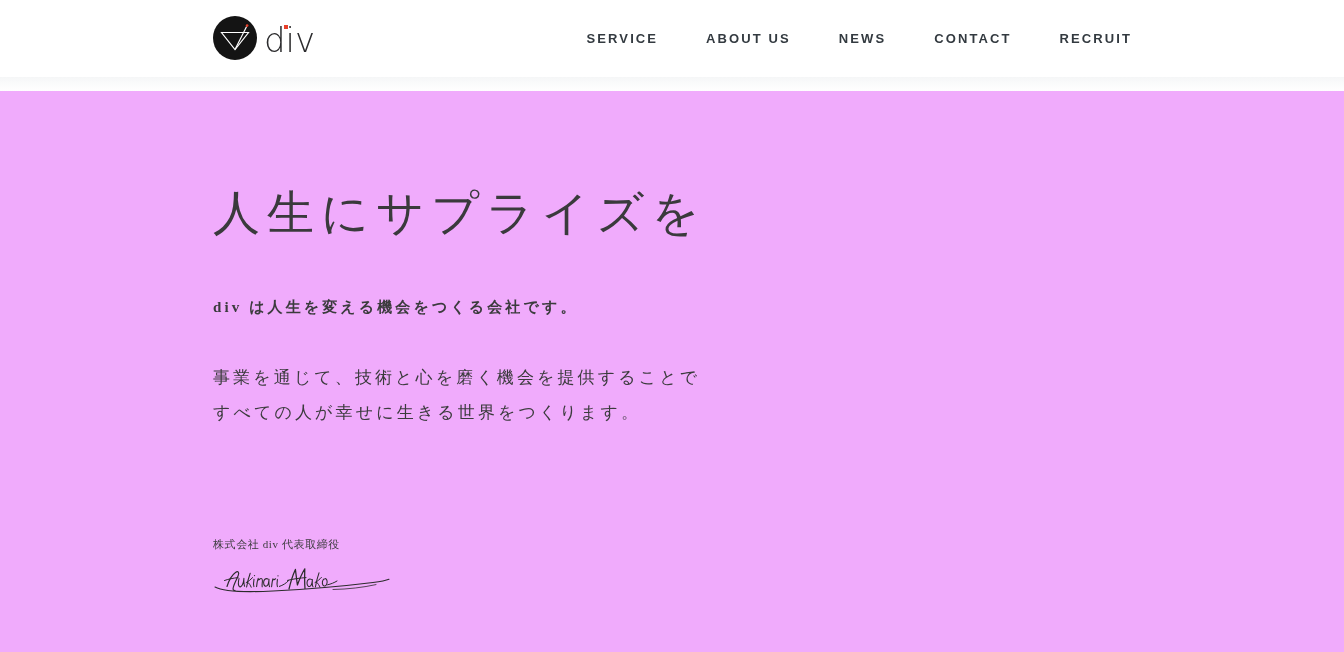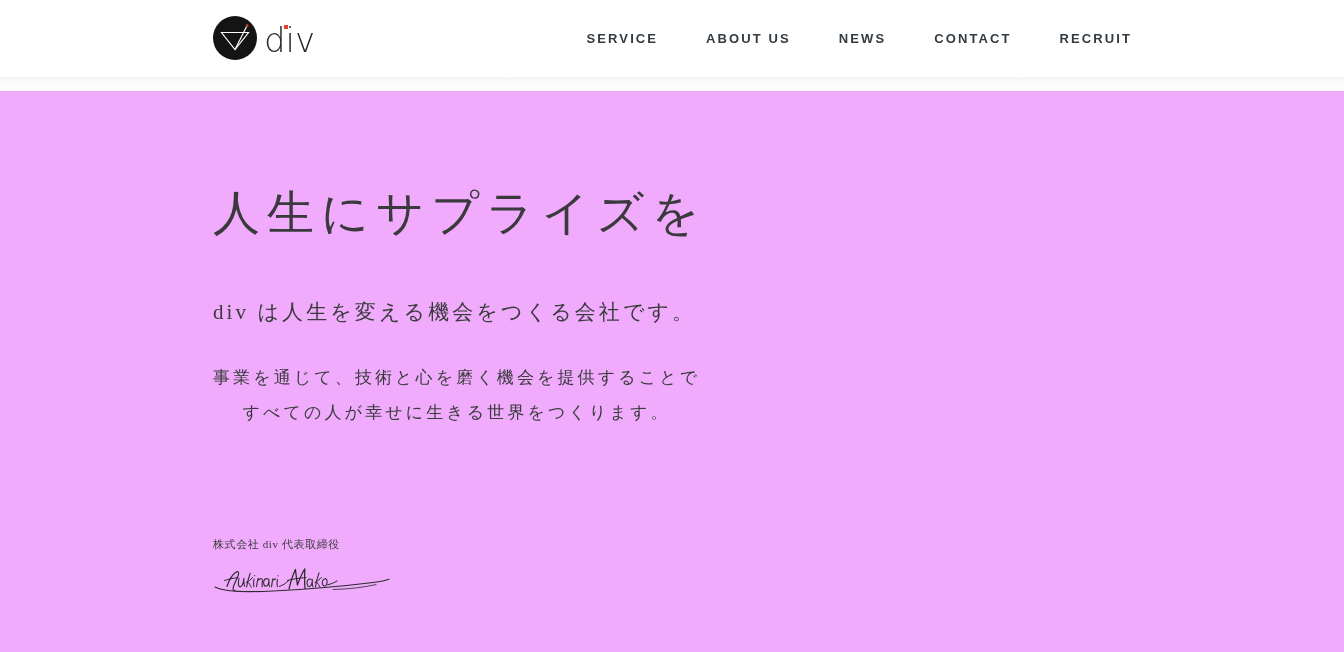--- a/index.html
+++ b/index.html
@@ -139,40 +139,40 @@
     letter-spacing: 7px;
     line-height: 1.35;
     white-space: nowrap;
   }
 
   .hero-lead {
     position: absolute;
     top: 216px;
     left: 0;
     font-family: "Liberation Serif", "DejaVu Serif", serif;
-    font-size: 21px;
-    font-weight: 400;
+    font-size: 15px;
+    font-weight: 700;
     color: #3b3b3d;
     letter-spacing: 3.1px;
     line-height: 1.9;
     white-space: nowrap;
   }
 
   .hero-body {
     position: absolute;
     top: 284px;
     left: 0;
     font-family: "Liberation Serif", "DejaVu Serif", serif;
     font-size: 17px;
     font-weight: 400;
     color: #3b3b3d;
     letter-spacing: 3.1px;
     line-height: 2.05;
   }
-  .hero-body p { white-space: nowrap; text-align: center; }
+  .hero-body p { white-space: nowrap; }
 
   
   .signature-block {
     position: absolute;
     top: 440px;
     left: 0;
     width: 320px;
     margin-top: 20px;
   }
 

